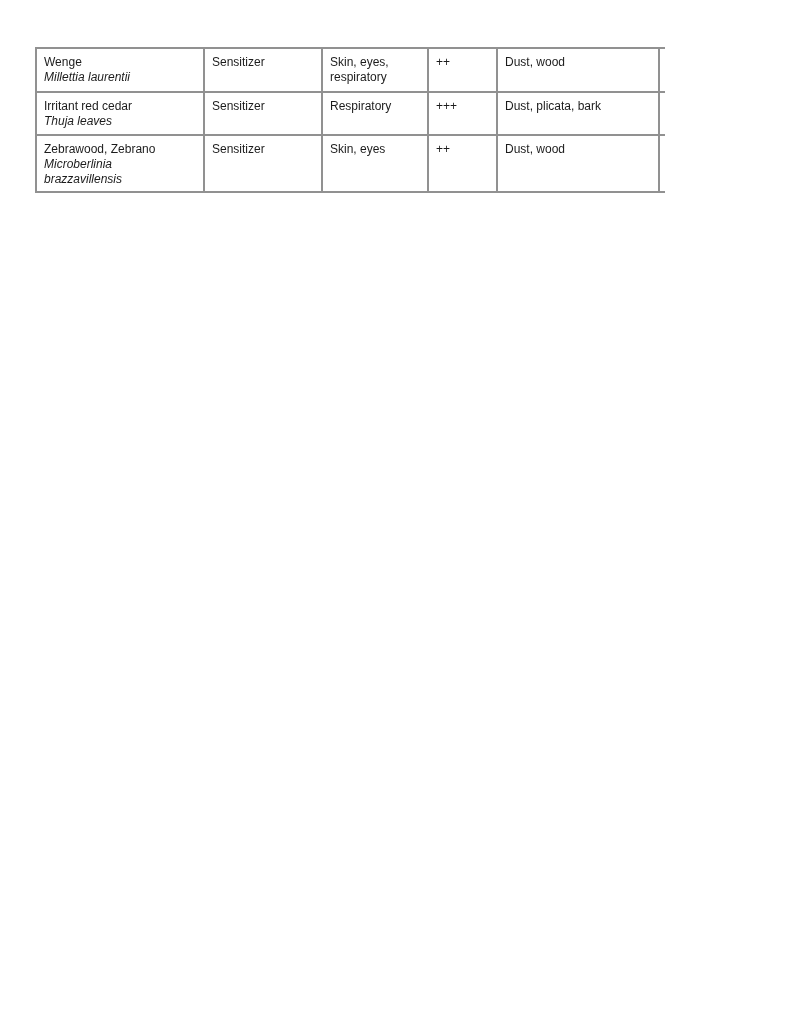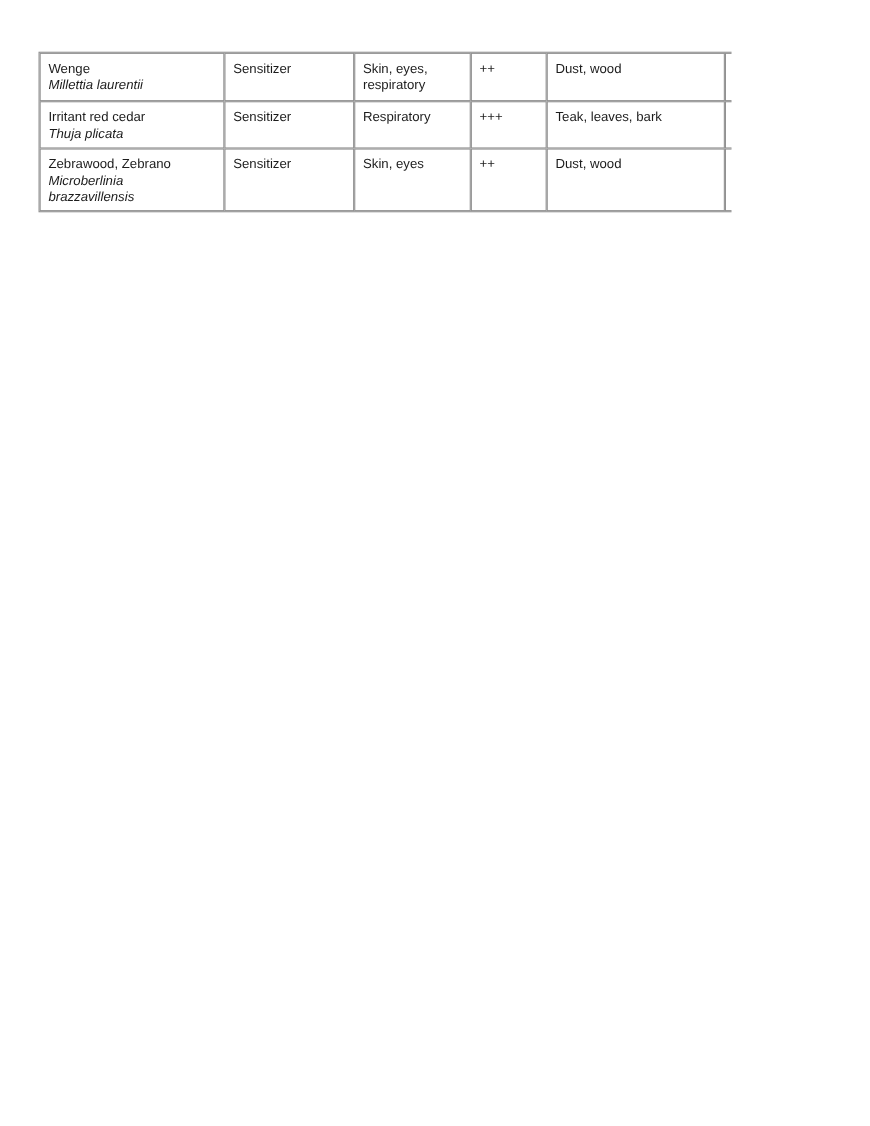--- a/index.html
+++ b/index.html
@@ -77,33 +77,33 @@
             <div class="cell-text">Dust, wood</div>
           </td>
         <td>
             <div class="cell-text">Common</div>
           </td>
       </tr>
 
       <tr>
         <td>
           <div class="cell-text">Irritant red cedar</div>
-          <div class="cell-text sci italic">Thuja plicata</div>
+          <div class="cell-text sci italic">Thuja leaves</div>
         </td>
         <td>
             <div class="cell-text">Sensitizer</div>
           </td>
         <td>
             <div class="cell-text">Respiratory</div>
           </td>
         <td>
             <div class="cell-text">+++</div>
           </td>
         <td>
-            <div class="cell-text">Teak, leaves, bark</div>
+            <div class="cell-text">Dust, plicata, bark</div>
           </td>
         <td>
             <div class="cell-text">Common</div>
           </td>
       </tr>
 
 
 
 
       <tr>

